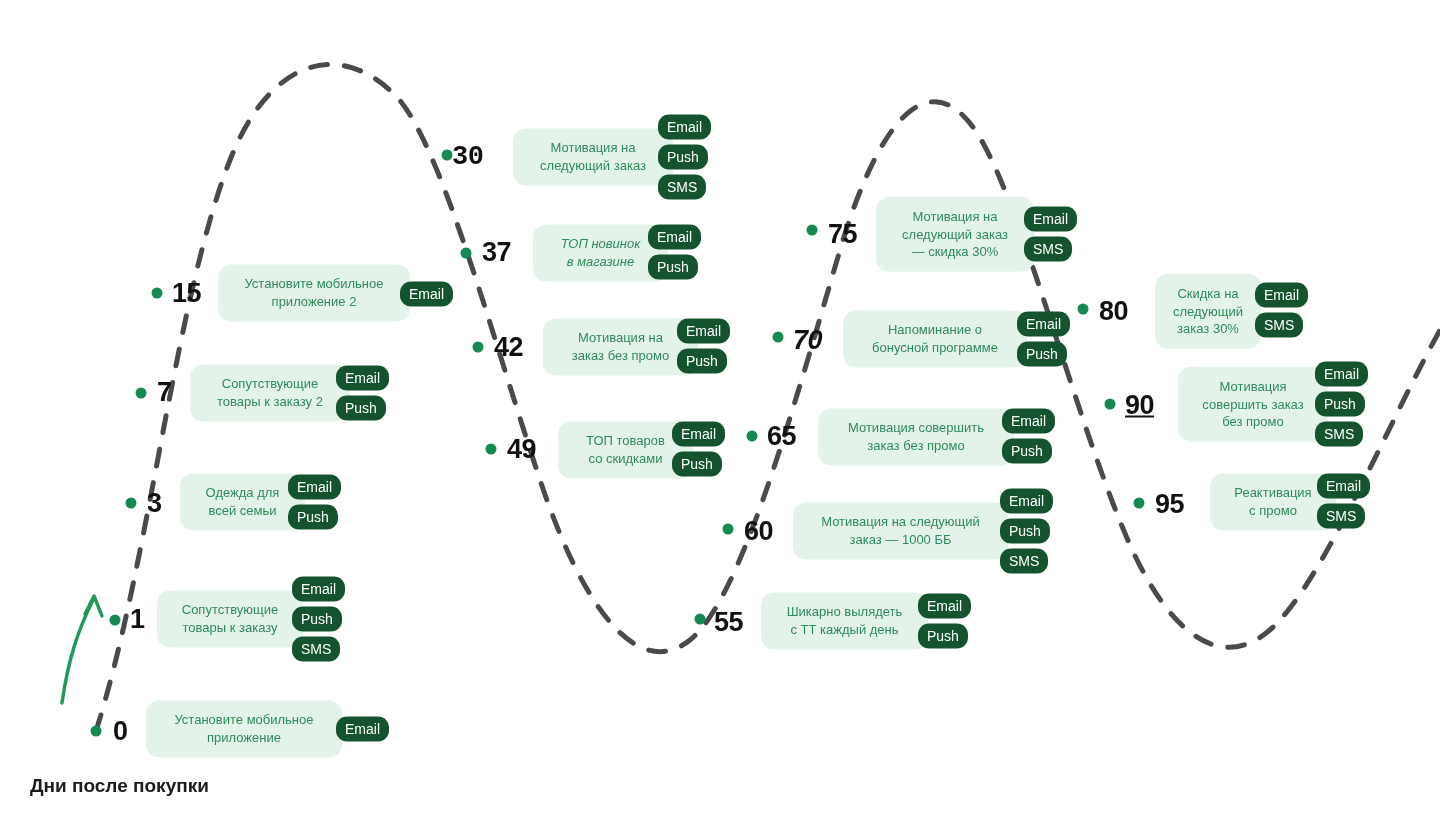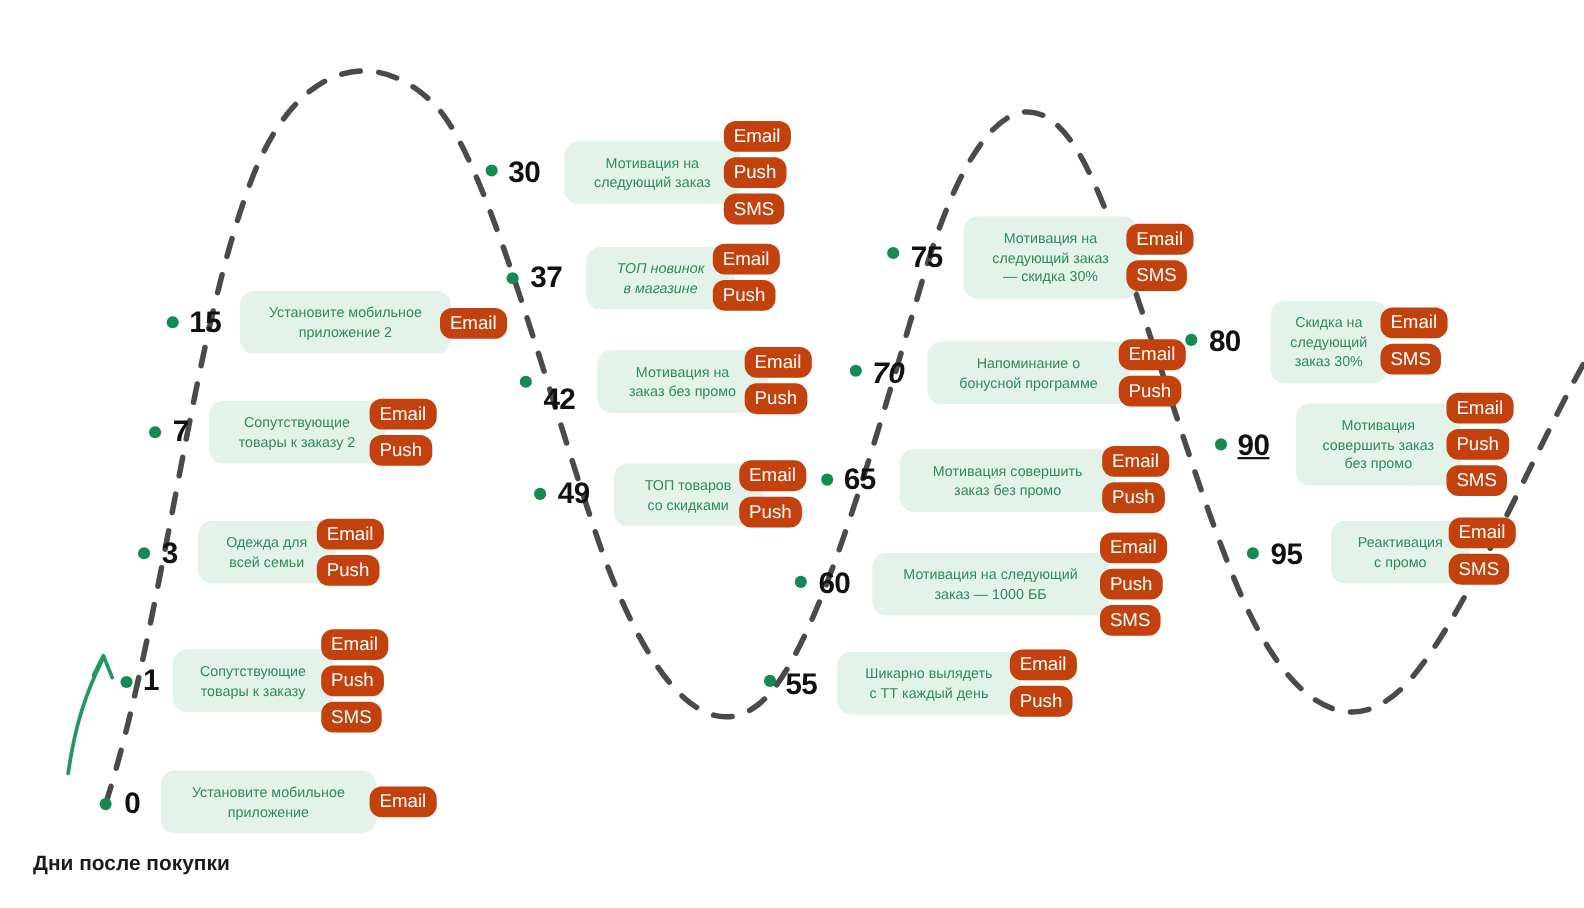--- a/index.html
+++ b/index.html
@@ -27,22 +27,22 @@
   }
   .card-text{
     color:#2e8b5b;font-size:13px;line-height:1.35;
     text-align:center;white-space:pre-line;flex:1;
   }
   .badges{
     position:absolute;transform:translate(0,-50%);
     display:flex;flex-direction:column;gap:5px;align-items:flex-start;
   }
   .badge{
-    background:#c2410c;color:#ffffff;border-radius:11px;
-    font-size:17px;line-height:1;padding:5px 9px 6px 9px;
+    background:#14532d;color:#ffffff;border-radius:11px;
+    font-size:14px;line-height:1;padding:5px 9px 6px 9px;
     white-space:nowrap;
   }
   .title{
     position:absolute;font-size:19px;font-weight:bold;color:#1b1b1b;
     white-space:nowrap;
   }
 </style>
 </head>
 <body>
 
@@ -109,42 +109,42 @@
       <div class="dot" style="left: 157px; top: 293px;"></div>
       <div class="daynum" style="left: 172px; top: 293px;">15</div>
       <div class="card" style="left: 218px; top: 293px; width: 192px;">
         <div class="card-text">Установите мобильное
 приложение 2</div>
       </div>
       <div class="badges" style="left: 400px; top: 294px;">
         <span class="badge">Email</span>
       </div>
       <div class="dot" style="left: 447px; top: 155px;"></div>
-      <div class="daynum" style="left: 462px; top: 157px;">30</div>
+      <div class="daynum" style="left: 452px; top: 157px; font-family: Liberation Mono, monospace;">30</div>
       <div class="card" style="left: 513px; top: 157px; width: 160px;">
         <div class="card-text">Мотивация на
 следующий заказ</div>
       </div>
       <div class="badges" style="left: 658px; top: 157px;">
         <span class="badge">Email</span>
         <span class="badge">Push</span>
         <span class="badge">SMS</span>
       </div>
       <div class="dot" style="left: 466px; top: 253px;"></div>
       <div class="daynum" style="left: 482px; top: 252px;">37</div>
       <div class="card" style="left: 533px; top: 253px; width: 135px; font-style: italic;">
         <div class="card-text">ТОП новинок
 в магазине</div>
       </div>
       <div class="badges" style="left: 648px; top: 252px;">
         <span class="badge">Email</span>
         <span class="badge">Push</span>
       </div>
       <div class="dot" style="left: 478px; top: 347px;"></div>
-      <div class="daynum" style="left: 494px; top: 347px; margin-top: 16px;">42</div>
+      <div class="daynum" style="left: 494px; top: 347px;">42</div>
       <div class="card" style="left: 543px; top: 347px; width: 155px;">
         <div class="card-text">Мотивация на
 заказ без промо</div>
       </div>
       <div class="badges" style="left: 677px; top: 346px;">
         <span class="badge">Email</span>
         <span class="badge">Push</span>
       </div>
       <div class="dot" style="left: 491px; top: 449px;"></div>
       <div class="daynum" style="left: 507px; top: 449px;">49</div>

